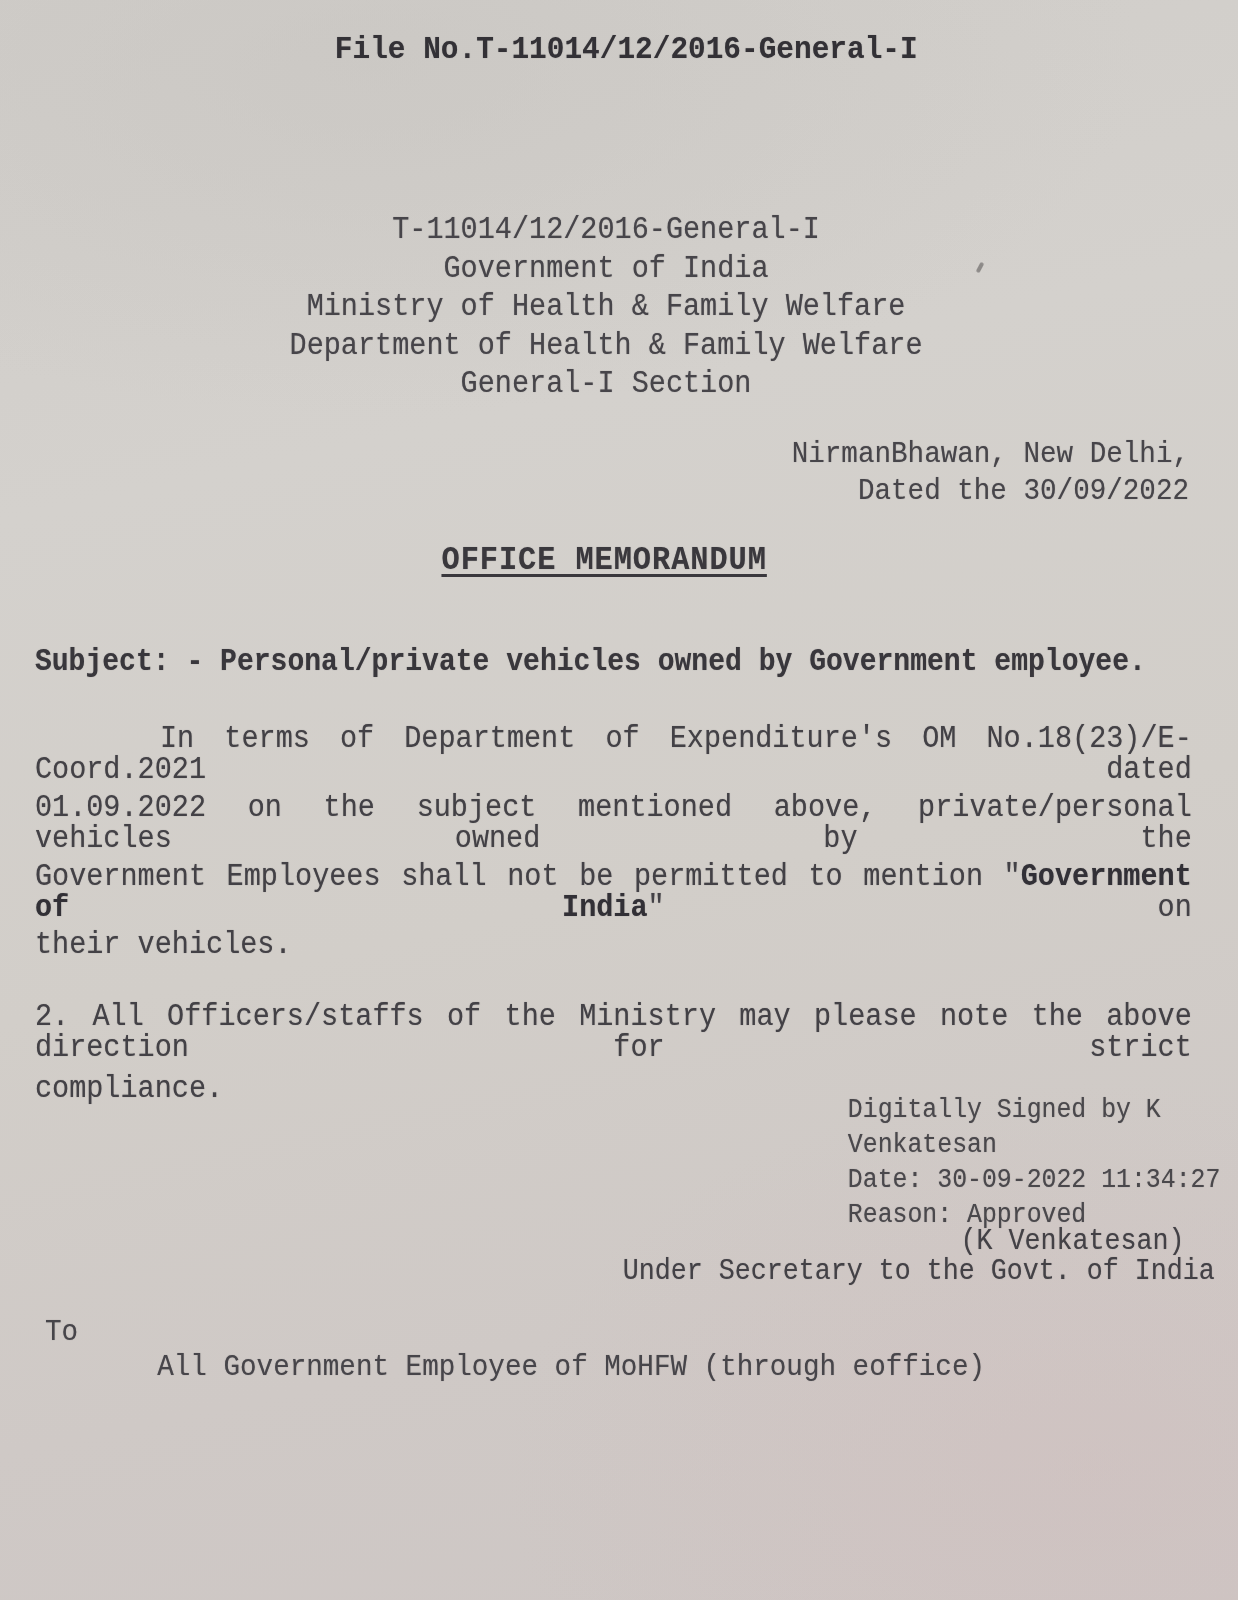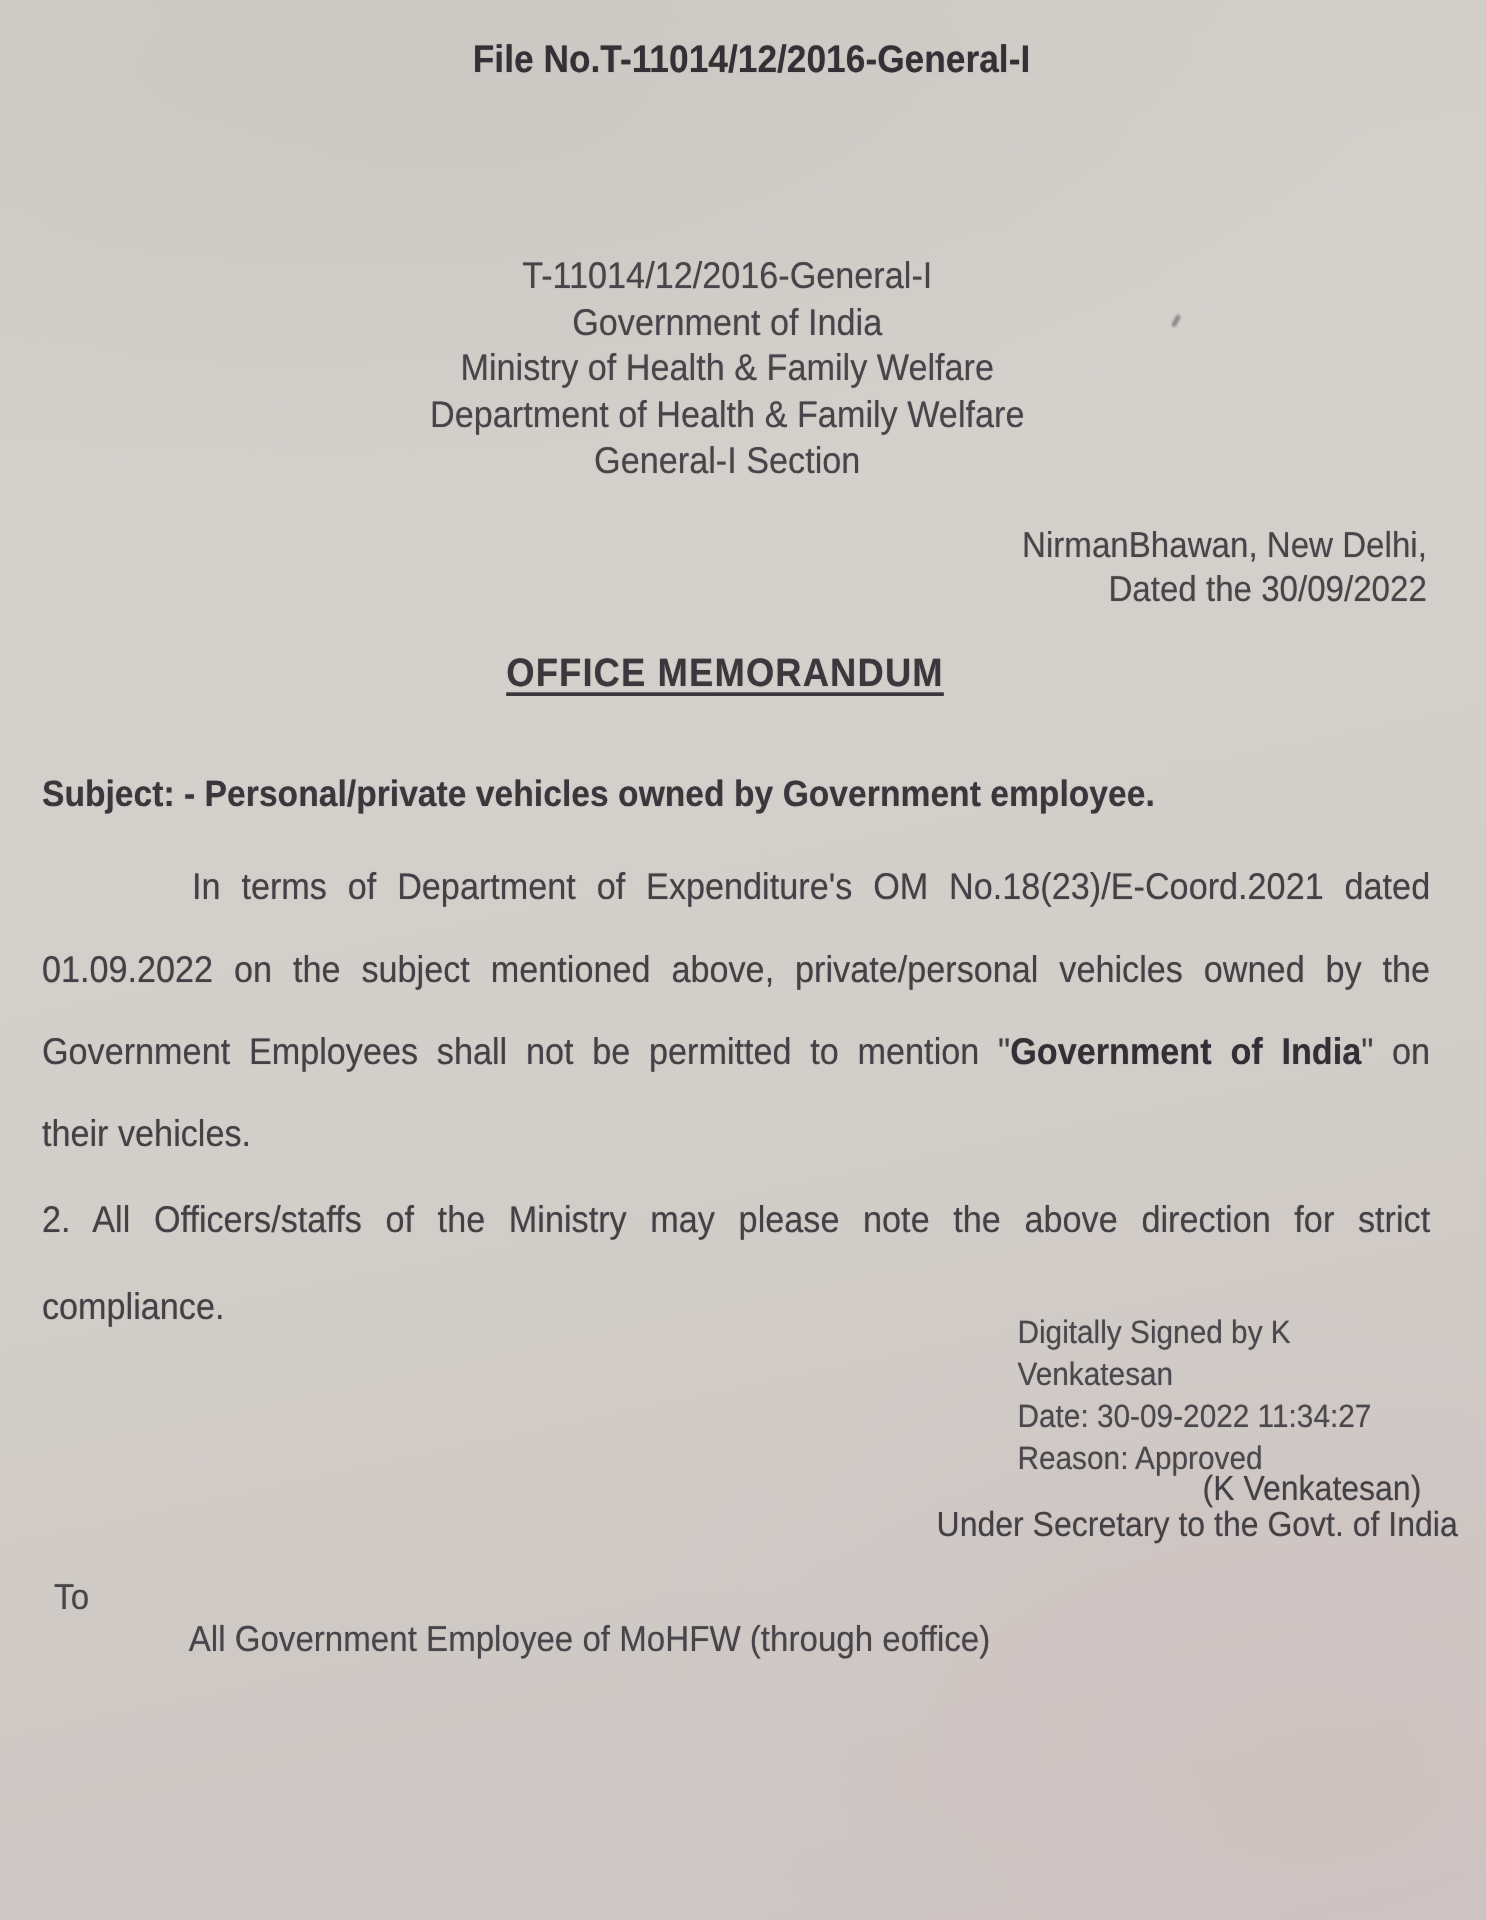--- a/index.html
+++ b/index.html
@@ -11,20 +11,21 @@
   }
   .page {
     position: relative;
     width: 1238px; height: 1600px;
     overflow: hidden;
     background:
       radial-gradient(ellipse 900px 600px at 88% 92%, rgba(209,188,188,0.40), rgba(209,188,188,0) 65%),
       radial-gradient(ellipse 1100px 500px at 30% 4%, rgba(199,196,192,0.55), rgba(199,196,192,0) 70%),
       linear-gradient(168deg, #d0cdc9 0%, #d4d1cd 28%, #d2cec9 55%, #cfc9c6 78%, #cdc6c4 100%);
     color: #3f3d41;
+    font-family: Liberation Mono, monospace;
   }
   
   .canvas {
     position: absolute; top: 0; left: 0;
     width: 1346px; height: 1600px;
     transform: scaleX(0.9196);
     transform-origin: 0 0;
     text-shadow: 0 0 1px rgba(63,61,65,0.45);
   }
   .abs { position: absolute; }

